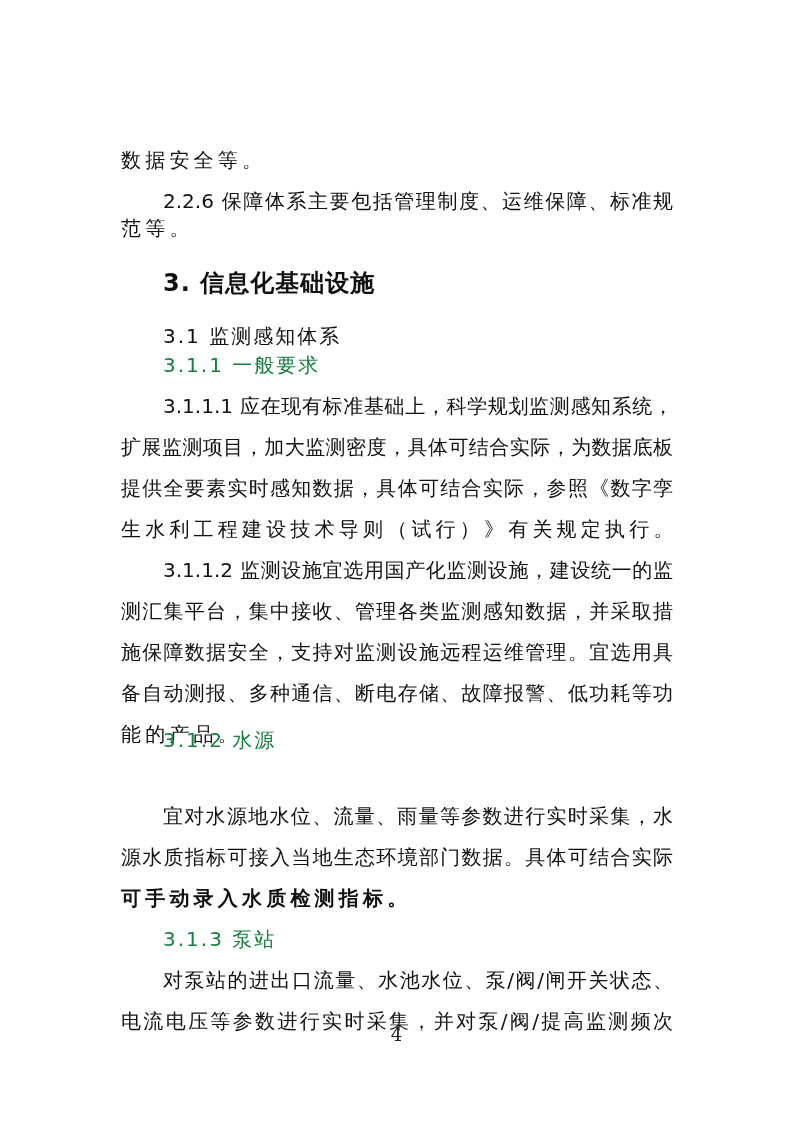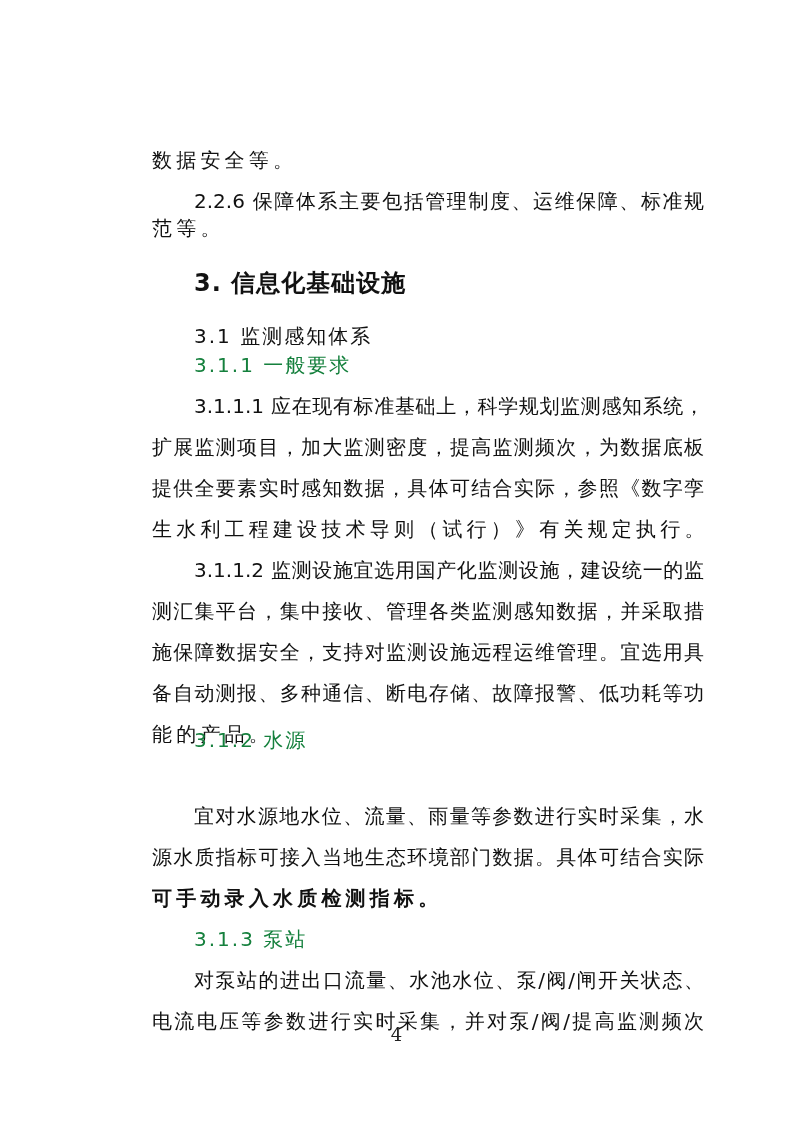--- a/index.html
+++ b/index.html
@@ -22,21 +22,20 @@
       width: 552px;
     }
     .line {
       position: absolute;
       left: 0;
       height: 41px;
       line-height: 41px;
       font-size: 20px;
       white-space: nowrap;
       letter-spacing: 4.2px;
-      margin-left: 31px;
     }
     .justify {
       width: 552px;
       text-align: justify;
       text-align-last: justify;
       letter-spacing: 0;
     }
     .indent { left: 42px; }
     .indent.justify { width: 510px; }
     .heading-bold {
@@ -67,21 +66,21 @@
 <body>
 
 <div class="page" id="page">
     <div class="line" style="top: 0px;">数据安全等。</div>
     <div class="line indent justify" style="top: 41px;">2.2.6 保障体系主要包括管理制度、运维保障、标准规</div>
     <div class="line" style="top: 68px;">范等。</div>
     <div class="line indent heading-bold" style="top: 123px;">3.  信息化基础设施</div>
     <div class="line indent heading-2" style="top: 176px;">3.1 监测感知体系</div>
     <div class="line indent heading-3" style="top: 205px;">3.1.1 一般要求</div>
     <div class="line indent justify" style="top: 246px;">3.1.1.1 应在现有标准基础上，科学规划监测感知系统，</div>
-    <div class="line justify" style="top: 287px;">扩展监测项目，加大监测密度，提高监测频次，为数据底板</div>
+    <div class="line justify" style="top: 287px;">扩展监测项目，加大监测密度，具体可结合实际，为数据底板</div>
     <div class="line justify" style="top: 328px;">提供全要素实时感知数据，具体可结合实际，参照《数字孪</div>
     <div class="line" style="top: 369px; font-family: Liberation Serif, serif;">生水利工程建设技术导则（试行）》有关规定执行。</div>
     <div class="line indent justify" style="top: 410px;">3.1.1.2 监测设施宜选用国产化监测设施，建设统一的监</div>
     <div class="line justify" style="top: 451px;">测汇集平台，集中接收、管理各类监测感知数据，并采取措</div>
     <div class="line justify" style="top: 492px;">施保障数据安全，支持对监测设施远程运维管理。宜选用具</div>
     <div class="line justify" style="top: 533px;">备自动测报、多种通信、断电存储、故障报警、低功耗等功</div>
     <div class="line" style="top: 574px;">能的产品。</div>
     <div class="line indent heading-3" style="top: 580px; text-align: center;">3.1.2 水源</div>
     <div class="line indent justify" style="top: 656px;">宜对水源地水位、流量、雨量等参数进行实时采集，水</div>
     <div class="line justify" style="top: 697px;">源水质指标可接入当地生态环境部门数据。具体可结合实际</div>

